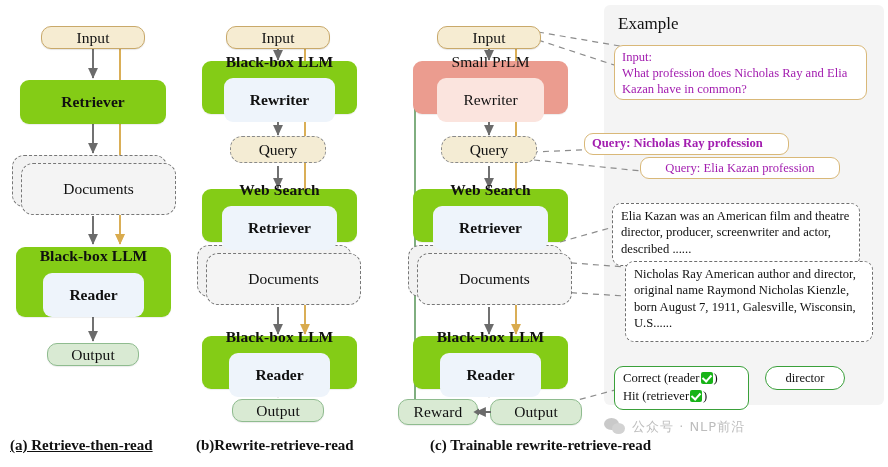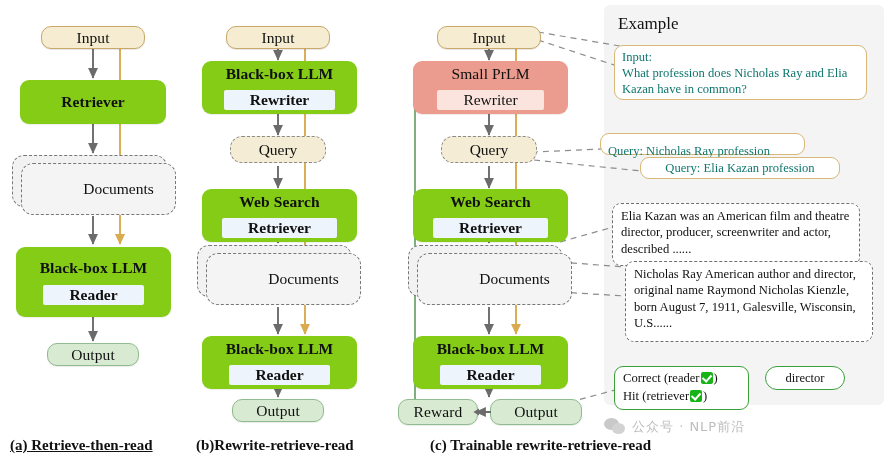--- a/index.html
+++ b/index.html
@@ -36,37 +36,37 @@
     box-shadow:0 1px 1px rgba(0,0,0,.07);
   }
   .green{
     border-radius:10px;
     background:#d9ead3;border:1.3px solid #8fbc8f;
     box-shadow:0 1px 1px rgba(0,0,0,.08);
   }
   
   .sub{
     margin-top:8px;
-    background:#eef4fb;border-radius:2px;
-    padding:1px 26px;font-size:15.5px;line-height:1.15;
+    background:#eef4fb;border-radius:9px;
+    padding:13px 26px;font-size:15.5px;line-height:1.15;
   }
   .red .sub{background:#fbe4de;}
 
   
   .docs{position:absolute;z-index:4;}
   .docs .lay{
     position:absolute;box-sizing:border-box;
     border:1.6px dashed #777;border-radius:12px;background:#f2f2f2;
   }
   .docs .lay.back{left:0;top:0;}
   .docs .lay.front{left:9px;top:8px;background:#f4f4f4;}
   .docs .lbl{
     position:absolute;left:9px;top:8px;
     display:flex;align-items:center;justify-content:center;
-    font-size:15.5px;z-index:2;margin-left:20px;
+    font-size:15.5px;z-index:2;
   }
 
   
   .qpill{
     position:absolute;box-sizing:border-box;
     border:1.6px dashed #8a8a8a;border-radius:12px;background:#f4ecd4;
     display:flex;align-items:center;justify-content:center;font-size:15.5px;
     z-index:5;
   }
 
@@ -77,21 +77,21 @@
   #example-panel{
     position:absolute;left:604px;top:5px;width:280px;height:400px;
     background:#f4f4f4;border-radius:6px;z-index:1;
   }
   #example-title{
     position:absolute;left:618px;top:14px;font-size:17px;color:#111;z-index:3;
   }
   .exbox{
     position:absolute;box-sizing:border-box;
     border:1.3px solid #d9b878;border-radius:9px;background:#ffffff;
-    padding:4px 7px;font-size:12.6px;line-height:1.27;color:#0f766e;z-index:6;
+    padding:4px 7px;font-size:12.6px;line-height:1.27;color:#a21caf;z-index:6;
   }
   .exdash{
     position:absolute;box-sizing:border-box;
     border:1.4px dashed #6f6f6f;border-radius:9px;background:#ffffff;
     padding:4px 8px;font-size:12.6px;line-height:1.30;color:#111;z-index:6;
   }
   .exgreen{
     position:absolute;box-sizing:border-box;
     border:1.4px solid #3aa03a;border-radius:9px;background:#ffffff;
     padding:3px 8px;font-size:12.6px;line-height:1.42;color:#111;z-index:7;
@@ -302,21 +302,21 @@
   <div class="caption" style="left:430px;top:437px;">(c) Trainable rewrite-retrieve-read</div>
 
   <div id="example-panel"></div>
   <div id="example-title">Example</div>
 
   <div class="exbox" style="left:614px;top:45px;width:253px;height:55px;">
     <div>Input:</div>
     <div>What profession does Nicholas Ray and Elia Kazan have in common?</div>
   </div>
 
-  <div class="exbox" style="left:600px;top:133px;width:205px;height:22px;padding-top:10px;">
+  <div class="exbox" style="left:584px;top:133px;width:205px;height:22px;padding-top:2px;font-weight:bold;">
     <span>Query: Nicholas Ray profession</span>
   </div>
 
   <div class="exbox" style="left:640px;top:157px;width:200px;height:22px;padding-top:3px;text-align:center;">
     <span>Query: Elia Kazan profession</span>
   </div>
 
   <div class="exdash" style="left:612px;top:203px;width:248px;height:63px;">
     <span>Elia Kazan was an American film and theatre director, producer, screenwriter and actor, described  ......</span>
   </div>

